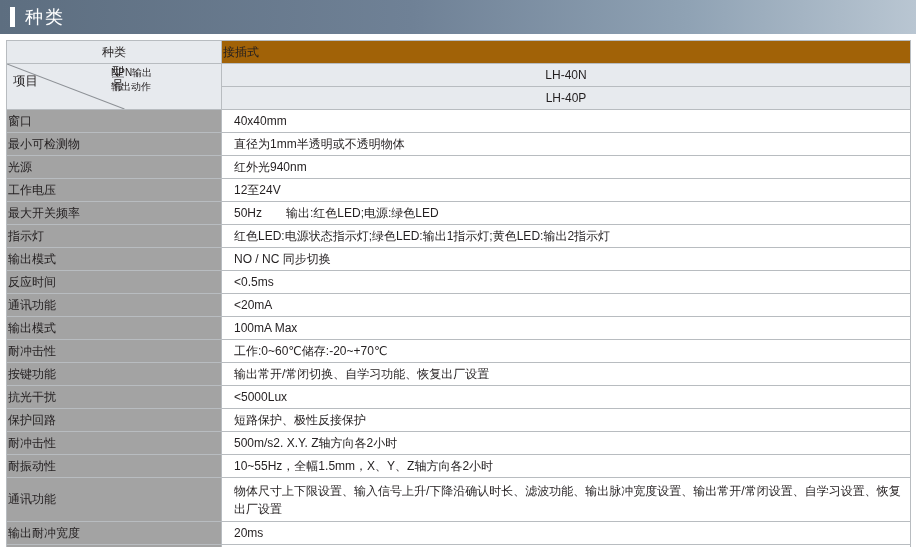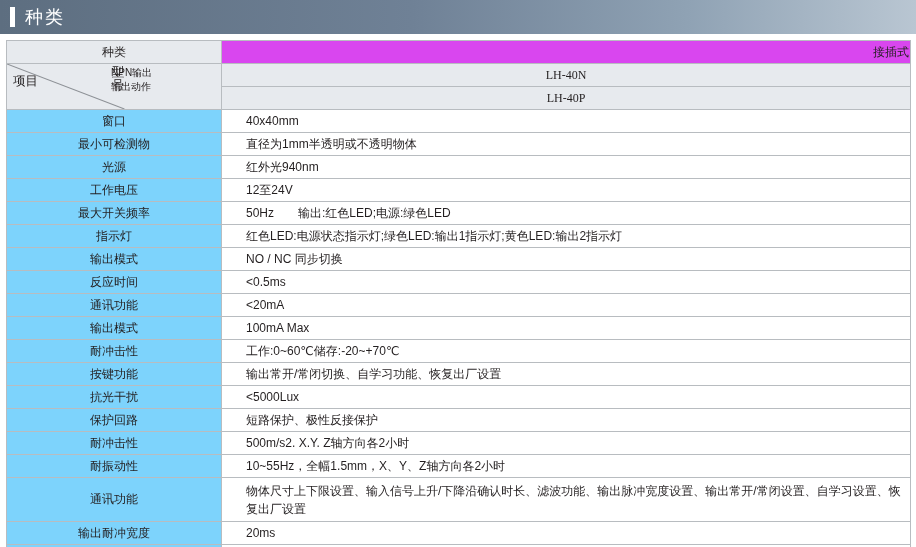--- a/index.html
+++ b/index.html
@@ -57,30 +57,29 @@
   .col-label { width: 215px; }
   .col-value { width: 689px; }
 
   
   .hdr {
     background: #e7eaee;
     text-align: center;
     font-size: 12.5px;
   }
   .hdr-val {
-    background: #d946ef;
-    text-align: right;
+    background: #a16207;
+    text-align: left;
     font-size: 12.5px;
   }
   .model-val {
     background: #e7eaee;
     text-align: center;
     color: #1f5fa9;
     font-size: 12.5px;
-    font-family: Liberation Serif, serif;
   }
 
   
   .corner {
     position: relative;
     height: 42px;
     padding: 0;
     background: #e7eaee;
     overflow: hidden;
   }
@@ -107,29 +106,29 @@
   }
   .corner .c-sub {
     position: absolute;
     left: 104px;
     font-size: 10px;
   }
   .corner .c-sub1 { top: 2px; }
   .corner .c-sub2 { top: 16px; }
 
   .rowlabel {
-    background: #7dd3fc;
-    text-align: center;
+    background: #a3a3a3;
+    text-align: left;
     font-size: 12.5px;
     margin-top: 7px;
   }
   .rowvalue {
     background: #ffffff;
     text-align: left;
-    padding-left: 24px;
+    padding-left: 12px;
     font-size: 12.5px;
   }
   .rowvalue.tall { line-height: 1.5; }
 </style>
 </head>
 <body>
 
 <div class="banner">
   <div class="banner-bar"></div>
   <div class="banner-title">种类</div>

